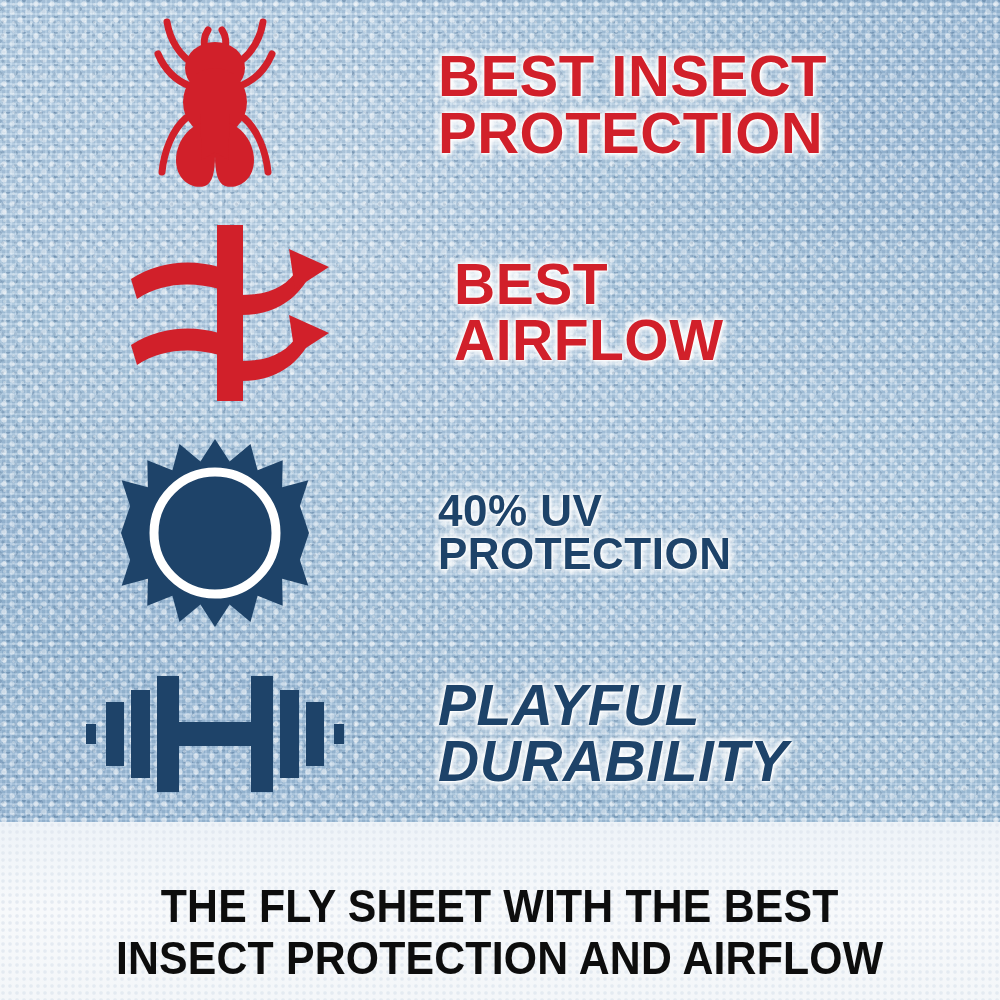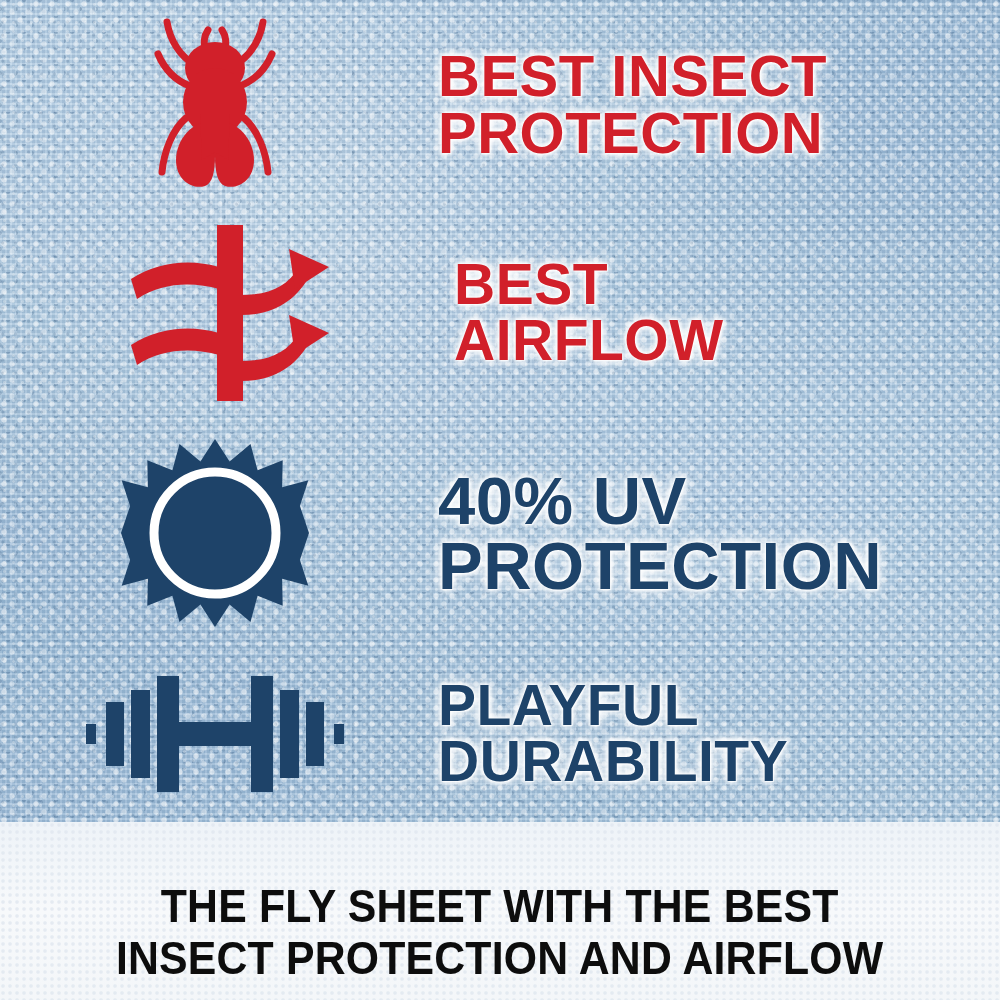--- a/index.html
+++ b/index.html
@@ -64,22 +64,22 @@
       0 0 16px rgba(255,255,255,.95), 1px 1px 0 rgba(255,255,255,.6);
   }
 
   #row1{top:0px;height:205px;}
   #row2{top:205px;height:215px;margin-left:16px;}
   #row3{top:420px;height:225px;}
   #row4{top:645px;height:177px;}
 
   #row1 .text-cell{padding-top:4px;}
   #row2 .headline{font-size:57px;}
-  #row3 .headline{font-size:67px;}
-  #row4 .headline{font-size:57px;}
+  #row3 .headline{font-size:44px;}
+  #row4 .headline{font-size:57px;font-style:italic;}
 
   
   .caption-band{
     position:absolute;left:0;top:822px;width:1000px;height:221px;
     background-color:#f3f6f9;
     background-image:
       radial-gradient(circle at 3px 3px, rgba(225,232,240,.85) 1.2px, rgba(255,255,255,0) 2.4px),
       linear-gradient(180deg,#eef3f8 0%,#f7f9fb 40%,#f2f5f8 100%);
     background-size:7px 7px,100% 100%;
     display:flex;align-items:center;justify-content:center;

